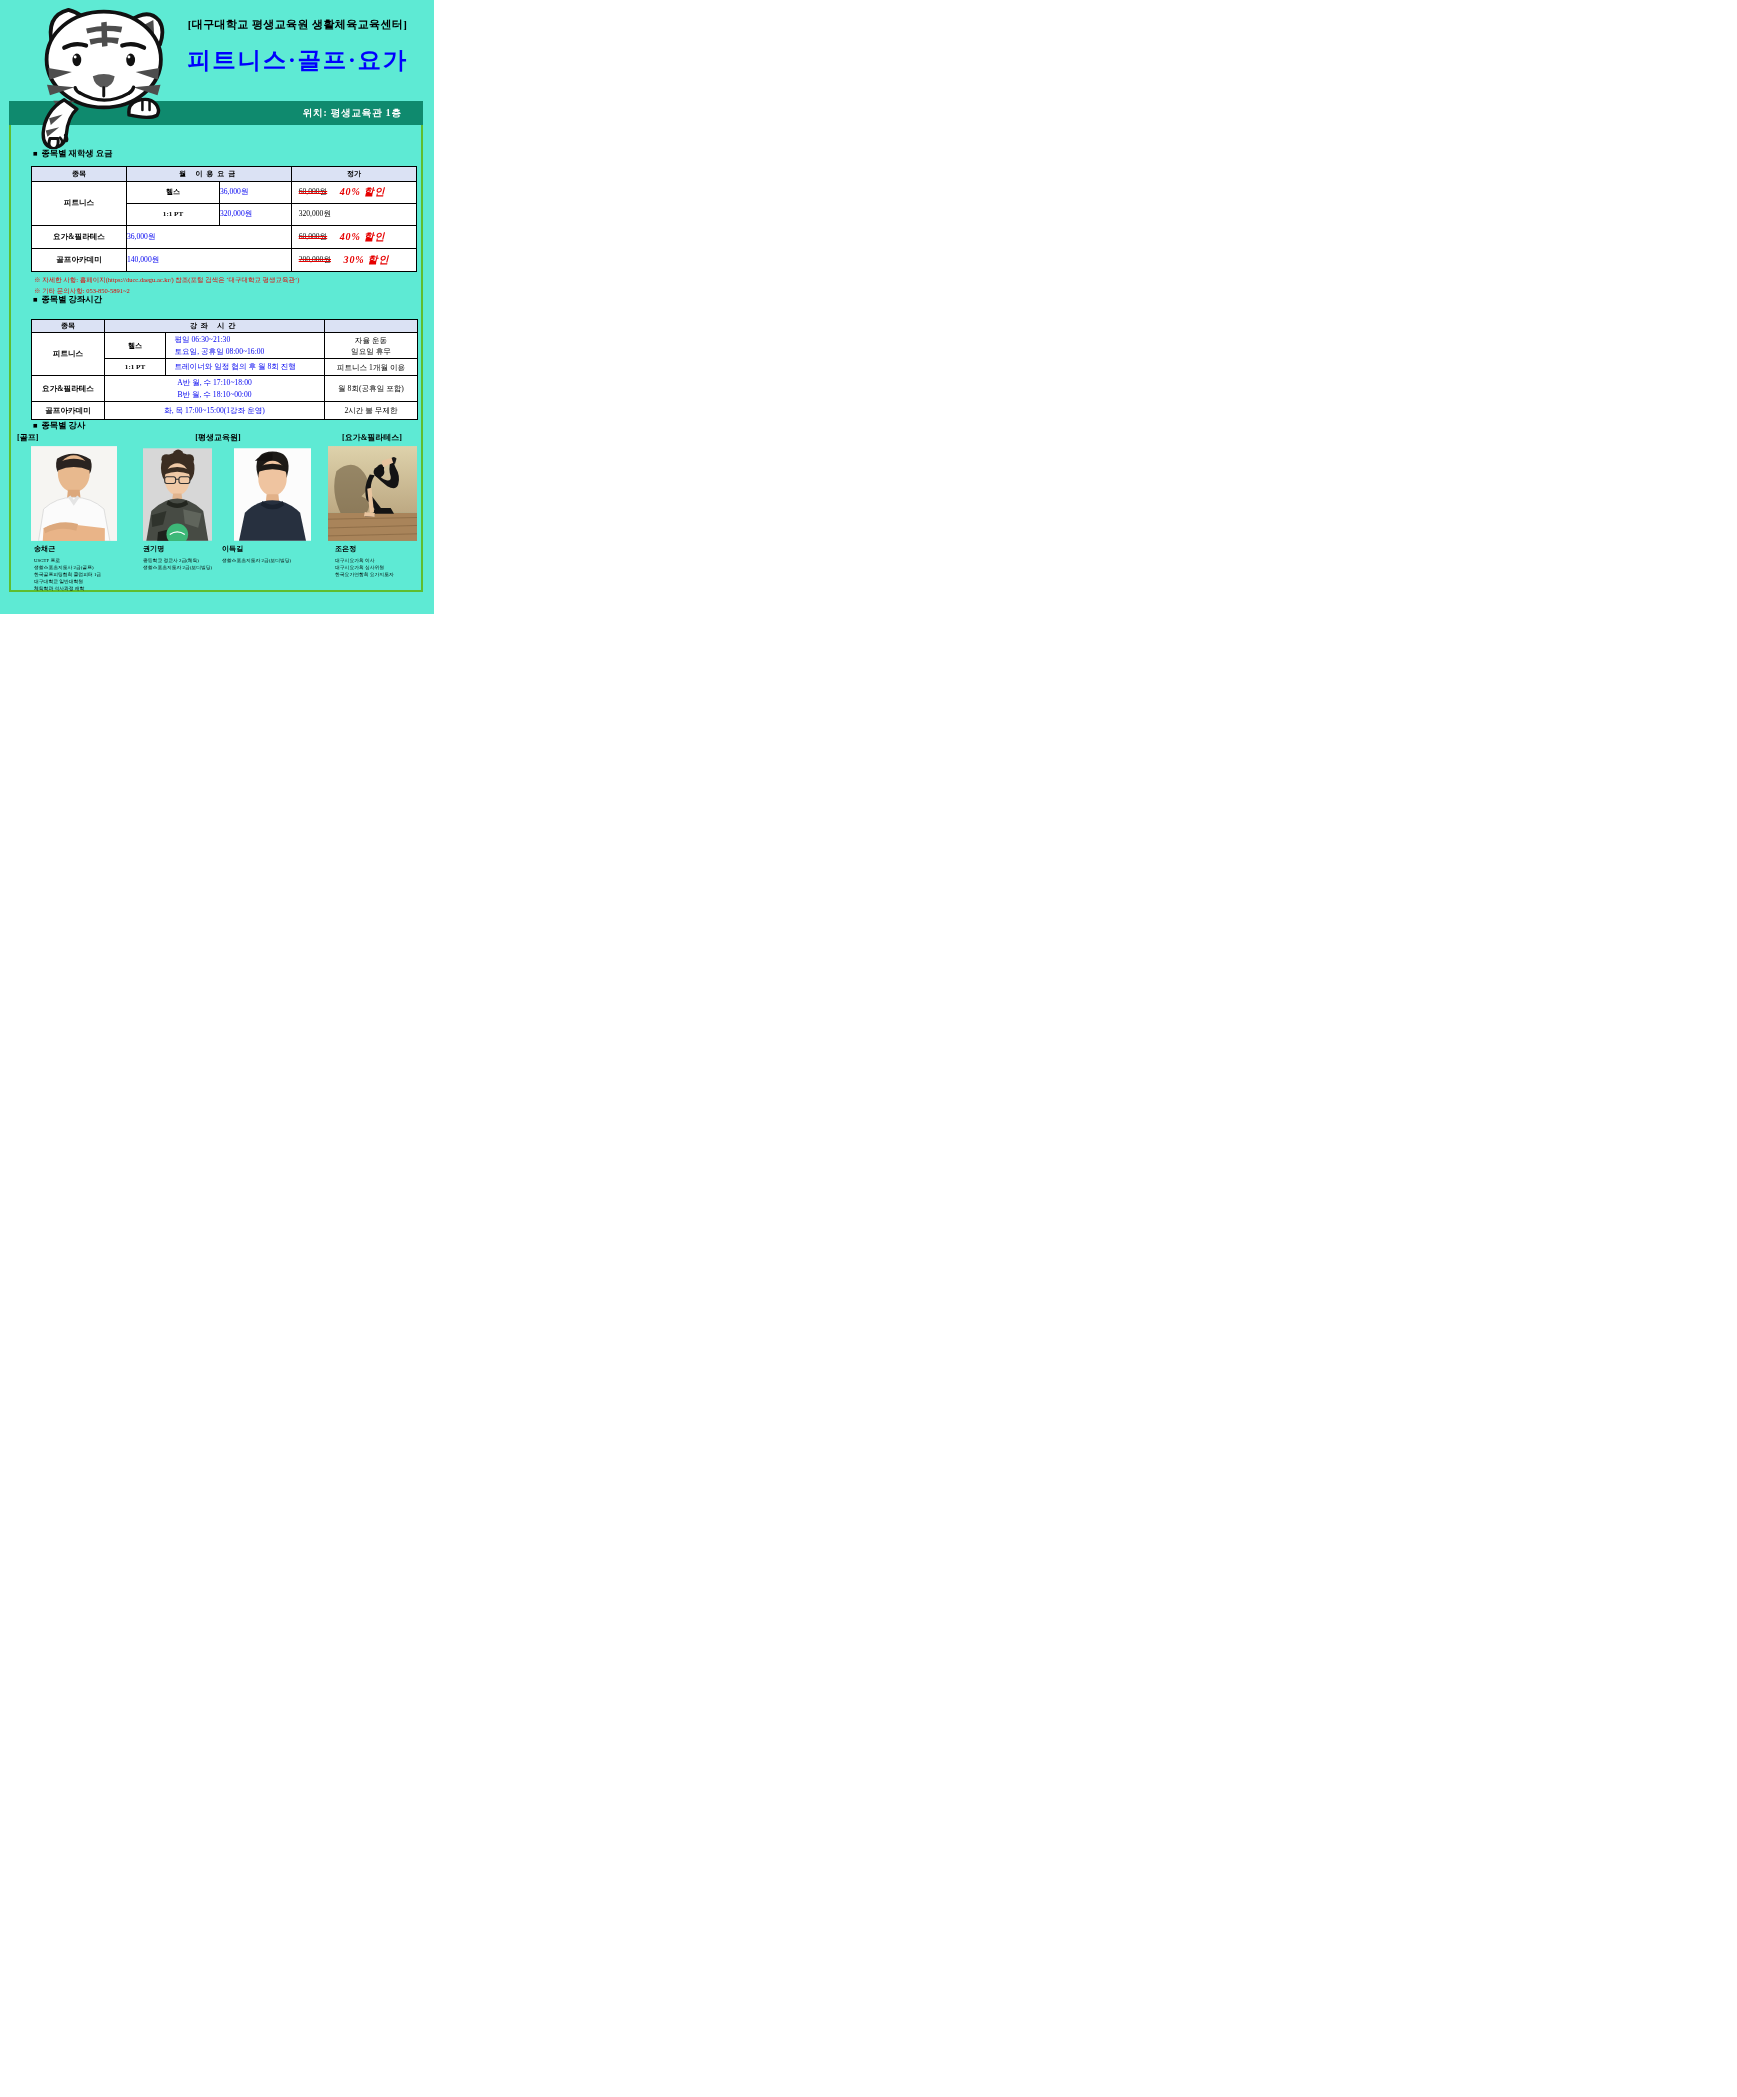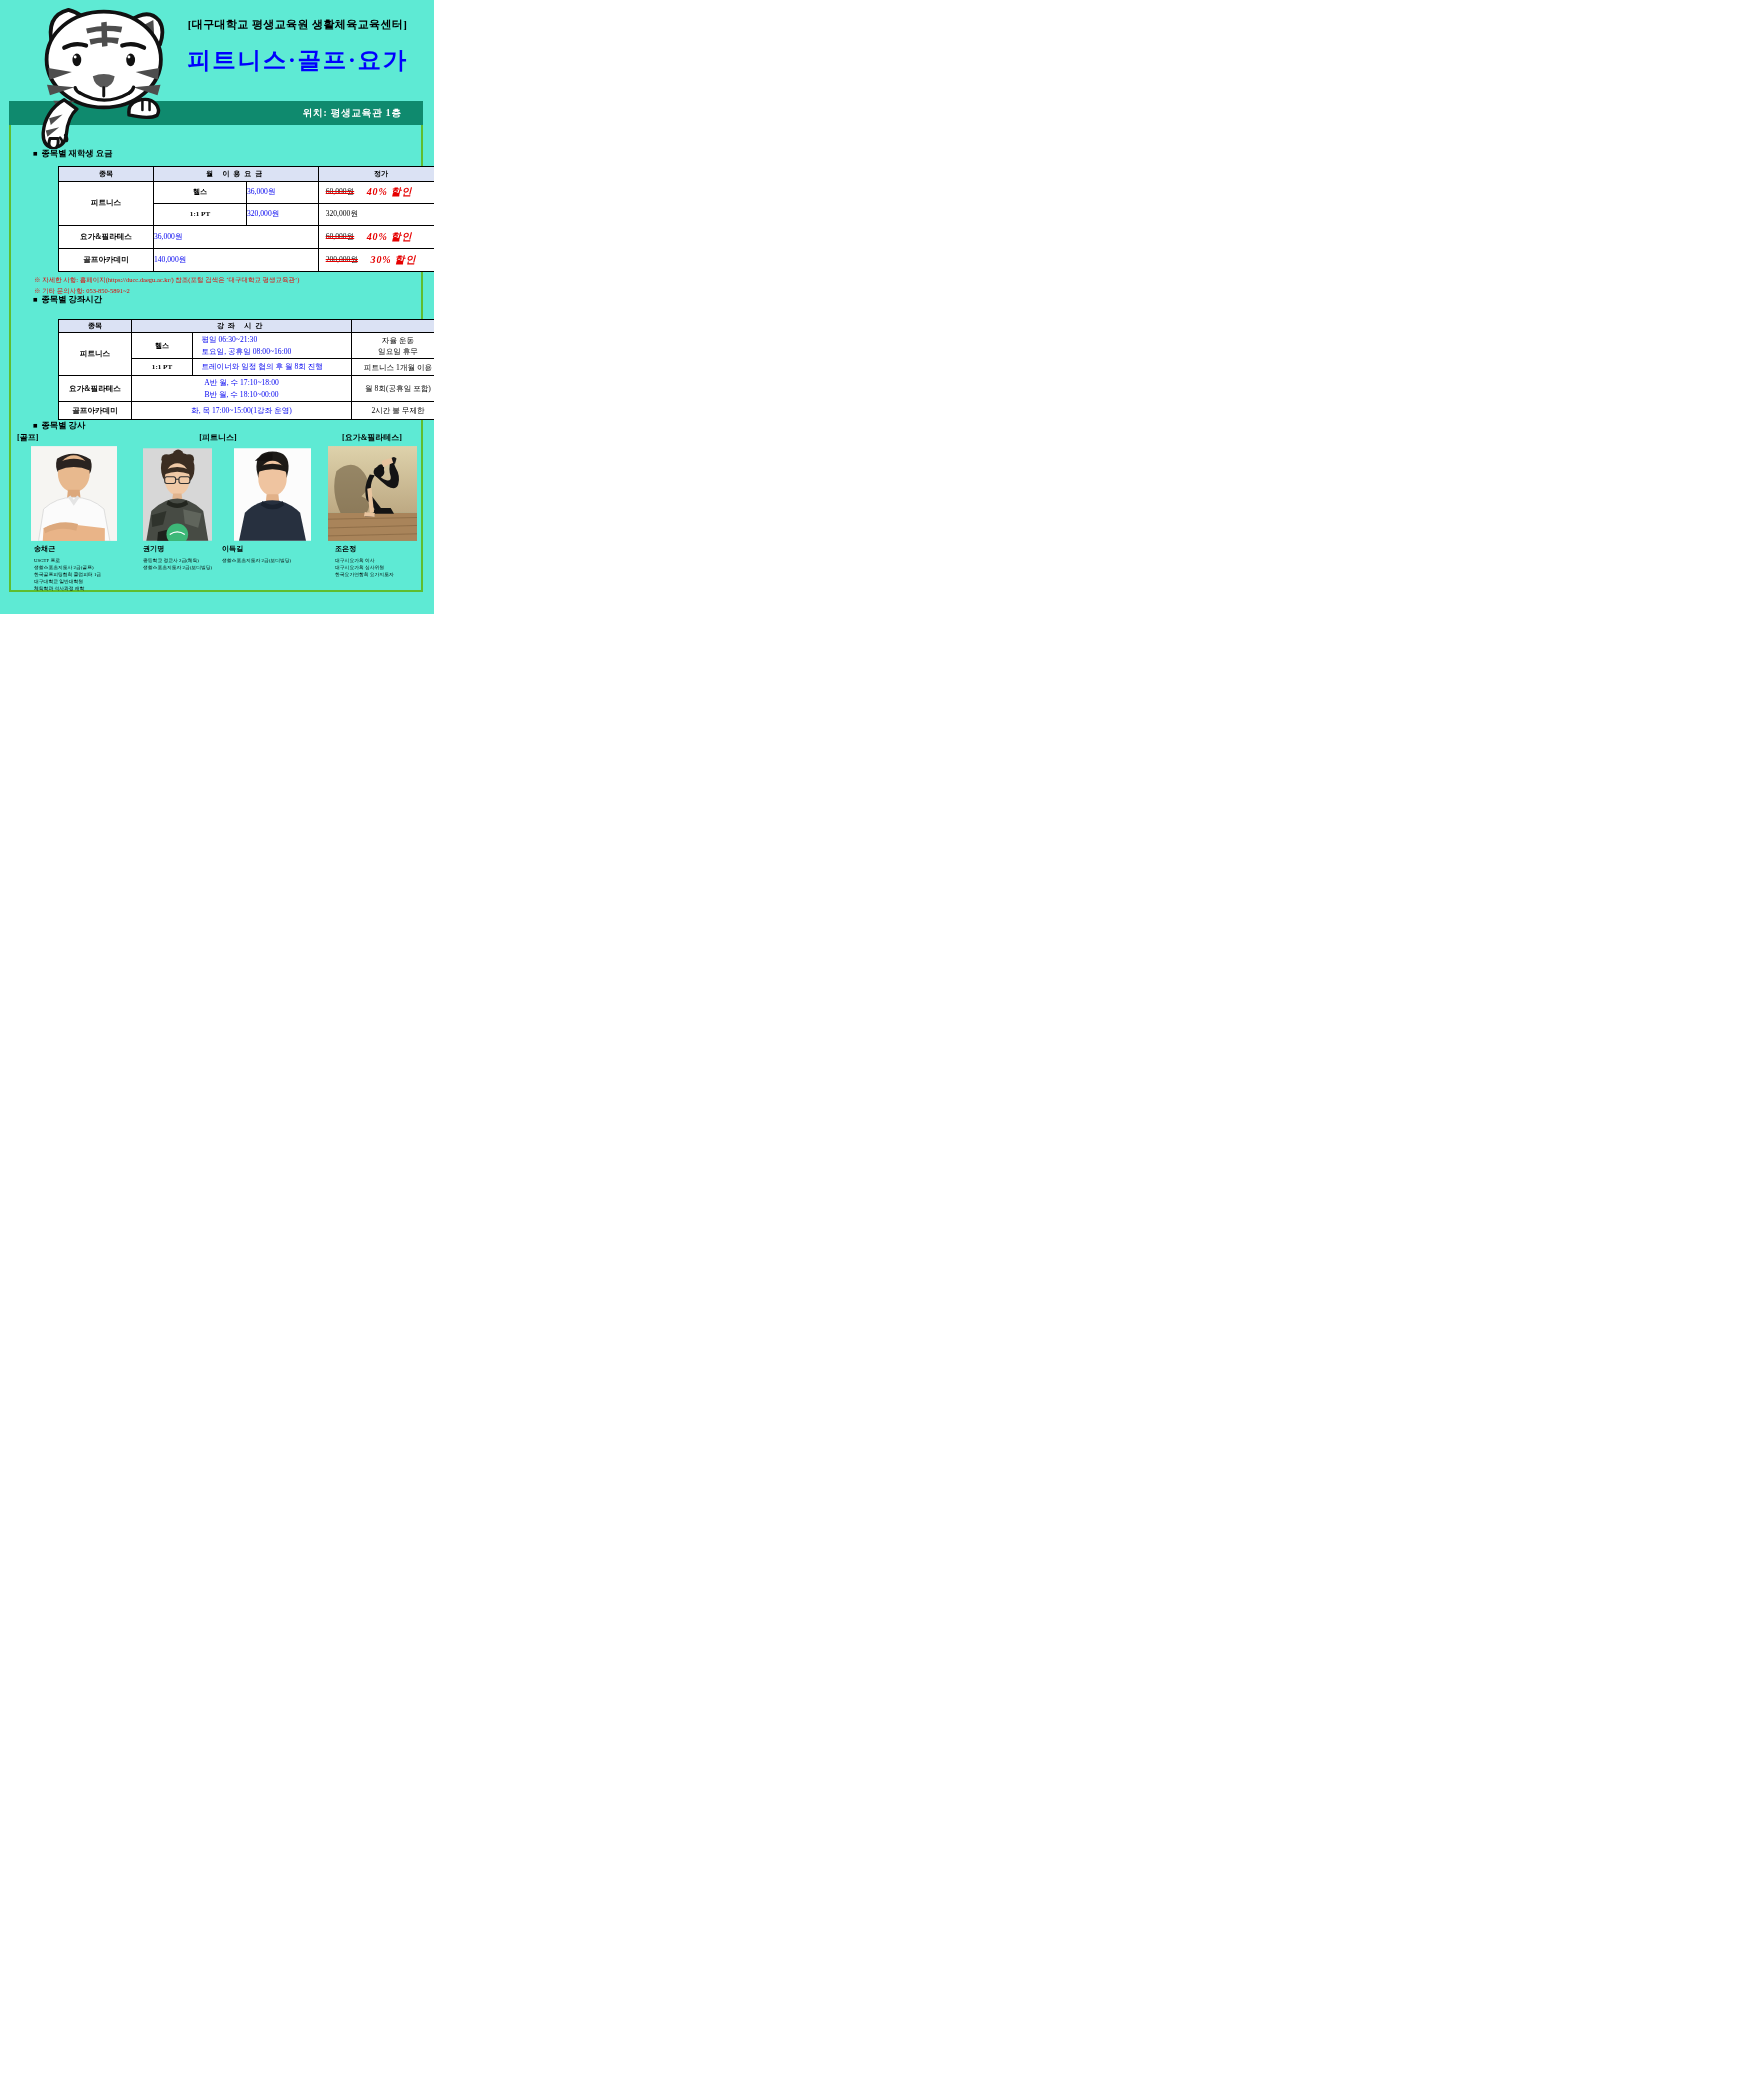--- a/index.html
+++ b/index.html
@@ -42,21 +42,21 @@
   .tiger { position:absolute; left:23px; top:4.2px; width:143px; height:145px; z-index:6; }
   
   .sec-heading {
     position:absolute; left:33px; font-size:8.4px; font-weight:bold; color:#000; z-index:3;
   }
   .sec-heading .bullet { font-size:7.6px; margin-right:3.8px; }
   .s1 { top:148px; } .s2 { top:294px; } .s3 { top:420px; }
   
   .twrap { position:absolute; left:31px; z-index:3; }
   .tw1 { top:166px; } .tw2 { top:319px; }
-  table { border-collapse:collapse; table-layout:fixed; width:385px; background:#fff;margin-left:27px; }
+  table { border-collapse:collapse; table-layout:fixed; width:385px; background:#fff; }
   th, td { border:0.7px solid #000; padding:0; box-sizing:border-box; }
   thead th {
     background:#dbe2f4; font-size:7.1px; font-weight:bold; color:#000;
     border-top:1.5px solid #000; border-bottom:1.7px double #000; text-align:center;
   }
   th.wide { letter-spacing:3.8px; }
   table .first { border-left:1px solid #000; }
   table .last  { border-right:1px solid #000; }
   tr.bottomrow td { border-bottom:1.5px solid #000; }
   tr.group td { border-bottom:1.1px solid #000; }
@@ -291,21 +291,21 @@
         </tr>
       </tbody>
     </table>
   </div>
 
   <div class="sec-heading s3">
     <span class="bullet">■</span><span>종목별 강사</span>
   </div>
 
   <div class="cat-label cat-golf">[골프]</div>
-  <div class="cat-label cat-fit">[피트니스]</div>
+  <div class="cat-label cat-fit">[평생교육원]</div>
   <div class="cat-label cat-yoga">[요가&amp;필라테스]</div>
 
   <div class="photo ph1">
     <svg width="86" height="95" viewBox="0 0 205 226">
       <rect width="205" height="226" fill="#f6f5f2"></rect>
       <path d="M 62 30 Q 102 6 142 32 Q 148 52 140 66 Q 103 50 66 66 Q 56 50 62 30 Z" fill="#2a2320"></path>
       <ellipse cx="102" cy="66" rx="38" ry="44" fill="#e8b98e"></ellipse>
       <path d="M 64 58 Q 102 42 140 58 L 140 40 Q 102 20 64 40 Z" fill="#2a2320"></path>
       <path d="M 88 104 L 116 104 L 118 124 L 86 124 Z" fill="#dca87c"></path>
       <path d="M 18 226 L 30 150 Q 60 122 102 122 Q 144 122 174 150 L 188 226 Z" fill="#fbfbfb" stroke="#d9d9d9" stroke-width="2"></path>

